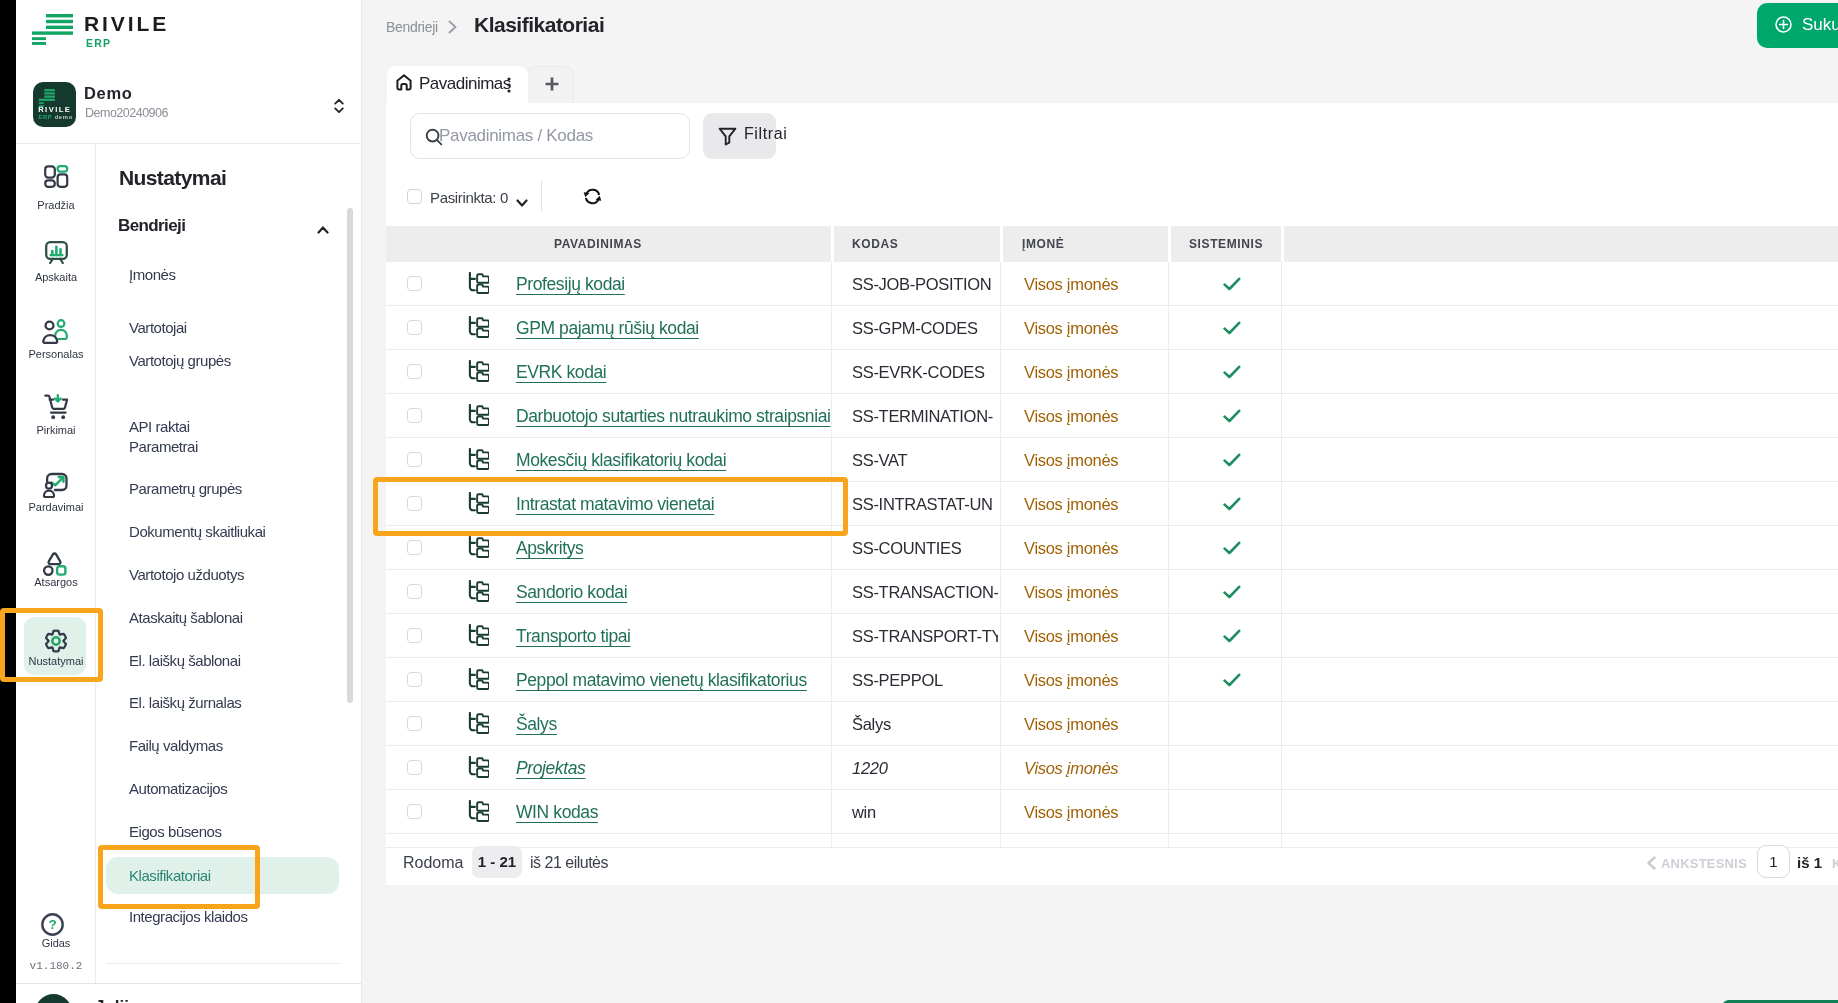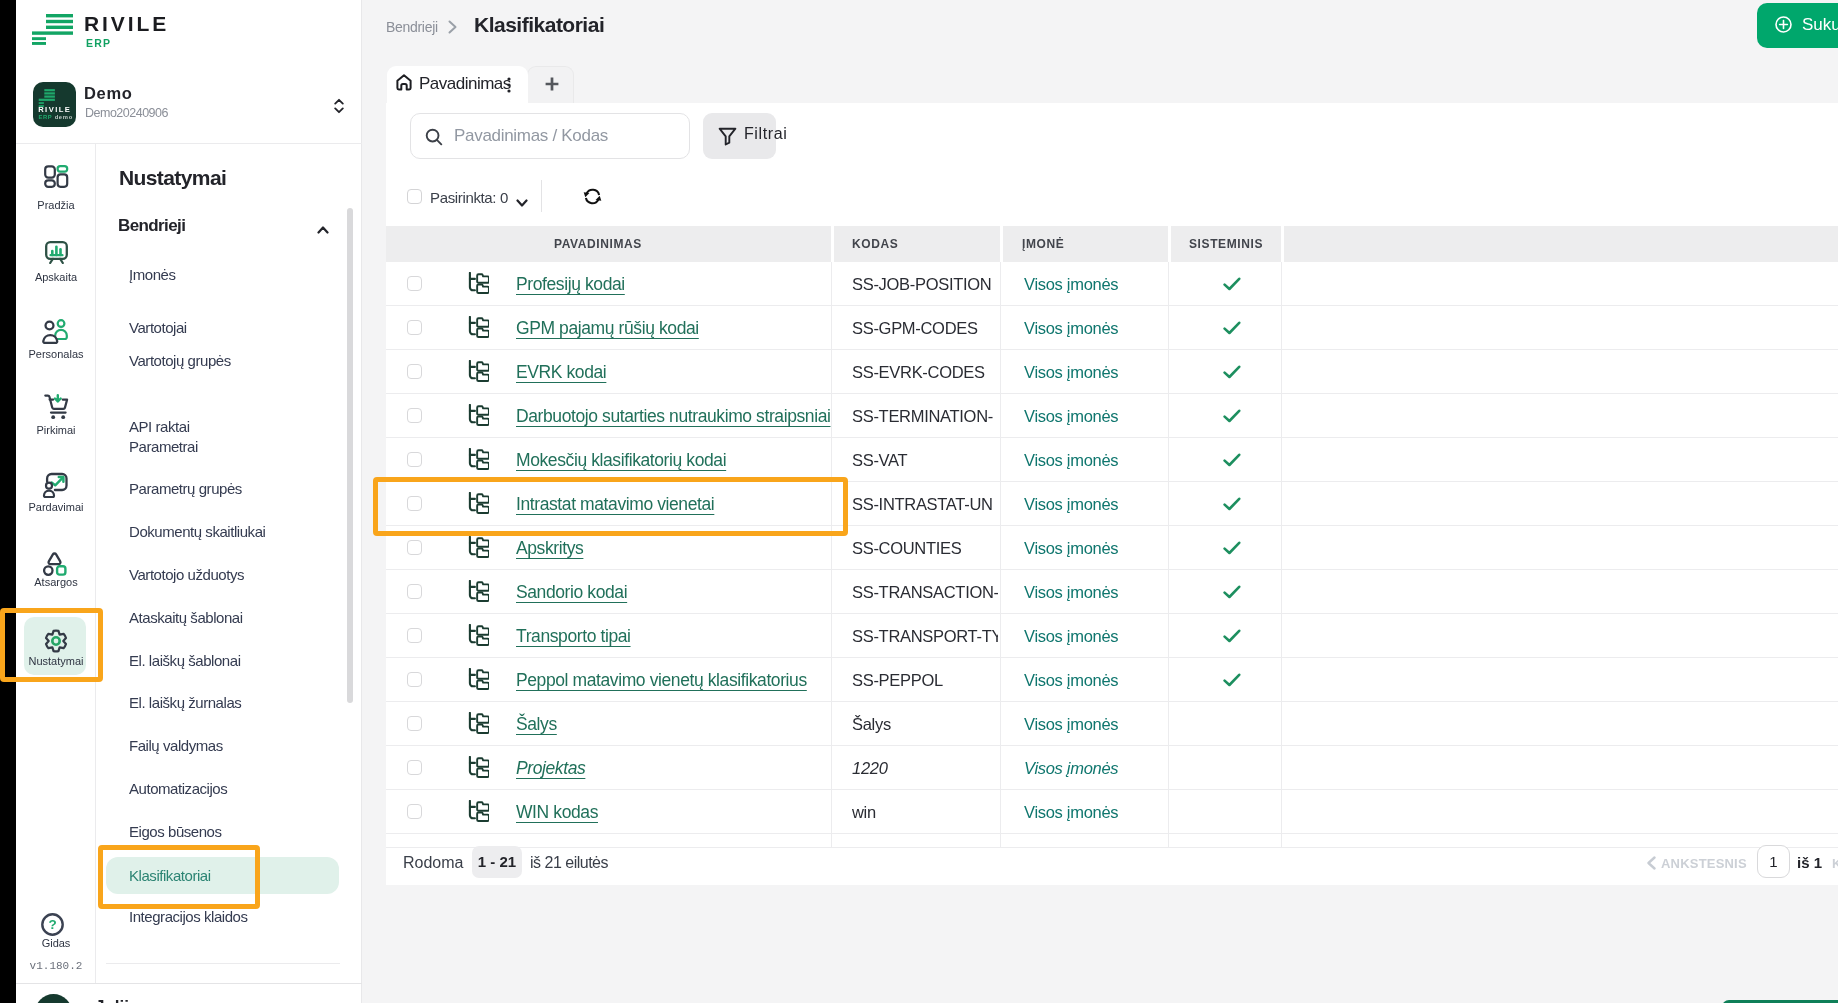--- a/index.html
+++ b/index.html
@@ -51,37 +51,37 @@
 #tab1 { left:386.5px; top:66px; width:141px; height:36.5px; background:#fff; border-radius:9px 9px 0 0; }
 #tab1 .hm { position:absolute; left:9.5px; top:7.5px; }
 #tab1 .tabtext { position:absolute; left:32.5px; top:7.5px; font-size:17px; letter-spacing:-0.5px; color:#23242a; }
 #tab1 .dots { position:absolute; left:120px; top:10.5px; }
 #tab2 { left:527px; top:66px; width:47px; height:36.5px; background:#f2f2f3; border:1px solid #e9e9ea; border-bottom:none; border-radius:9px 9px 0 0; }
 #tab2 .pl { position:absolute; left:15.5px; top:9px; }
 
 #panel { left:386px; top:102.5px; width:1452px; height:782.5px; background:#fff; }
 #searchbox { left:24px; top:10.5px; width:280px; height:46px; border:1px solid #e3e3e5; border-radius:10px; background:#fff; }
 #searchbox .si { position:absolute; left:14px; top:14px; }
-#searchph { position:absolute; left:43px; top:12px; font-size:17px; letter-spacing:-0.3px; color:#9298a2; }
+#searchph { position:absolute; left:28px; top:12px; font-size:17px; letter-spacing:-0.3px; color:#9298a2; }
 #filtbtn { left:317px; top:10.5px; width:73px; height:46px; background:#e9e9eb; border-radius:9px; }
 #filtbtn .fi { position:absolute; left:15px; top:14px; }
 #filttext { position:absolute; left:41px; top:12px; font-size:16px; letter-spacing:0.6px; color:#23242a; }
 
 #selbox { left:21px; top:86.5px; width:15px; height:15px; border:1px solid #d4d4d6; border-radius:4px; background:#fff; }
 #seltext { left:44px; top:86.5px; font-size:15px; letter-spacing:-0.35px; color:#3a3f49; }
 #selchev { left:130px; top:90.5px; }
 #seldiv { left:155px; top:77.5px; width:1px; height:32px; background:#e3e3e5; }
 #refr { left:197px; top:84.5px; }
 
 .th { position:absolute; top:123.5px; height:36px; background:#ededee; }
 .thlabel { position:absolute; top:134.5px; font-size:12px; font-weight:bold; letter-spacing:0.6px; color:#42454c; }
 .row { position:absolute; left:0; width:1452px; height:44px; border-bottom:1px solid #ececee; }
 .rowlink { position:absolute; left:130px; top:12px; font-size:17.5px; letter-spacing:-0.4px; color:#21705a; text-decoration:underline; text-underline-offset:3.5px; text-decoration-thickness:1px; }
 .rowcode { position:absolute; left:466px; top:13px; font-size:16.5px; letter-spacing:-0.3px; color:#2a2c33; width:146px; overflow:hidden; white-space:nowrap; }
-.rowcomp { position:absolute; left:638px; top:13px; font-size:16.5px; letter-spacing:-0.3px; color:#0f766e; }
+.rowcomp { position:absolute; left:638px; top:13px; font-size:16.5px; letter-spacing:-0.3px; color:#a16207; }
 .cb { position:absolute; left:21px; top:14px; width:15px; height:15px; border:1px solid #d8d8da; border-radius:4px; }
 .colline { position:absolute; top:159.5px; width:1px; height:586px; background:#ececee; }
 
 #ftext1 { left:17px; top:751.5px; font-size:16px; color:#3a3f49; }
 #fchip { left:86px; top:743.5px; width:50px; height:32px; text-align:center; line-height:32px; background:#ededef; border-radius:7px; font-size:15px; font-weight:bold; color:#23242a; }
 #ftext2 { left:144px; top:751.5px; font-size:16px; letter-spacing:-0.5px; color:#3a3f49; }
 #fprev { left:1275px; top:753.5px; font-size:13px; font-weight:bold; letter-spacing:0.2px; color:#ccd0d6; }
 #fprevchev { left:1261px; top:753.5px; }
 #fbox { left:1371px; top:742.5px; width:33px; height:33px; border:1px solid #d9d9db; border-radius:9px; background:#fff; text-align:center; line-height:31px; font-size:15px; color:#23242a; }
 #fof { left:1411px; top:751.5px; font-size:15px; font-weight:bold; color:#23242a; }

